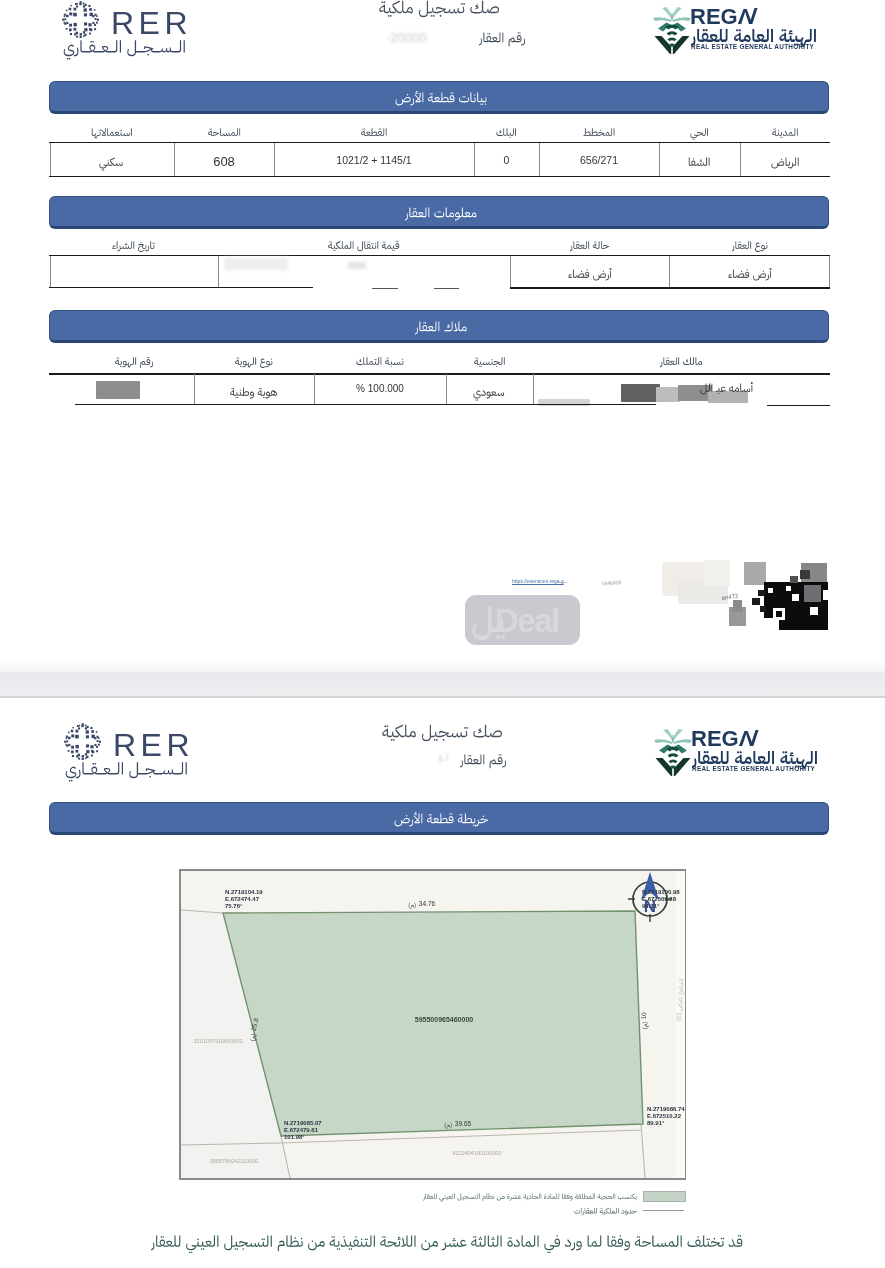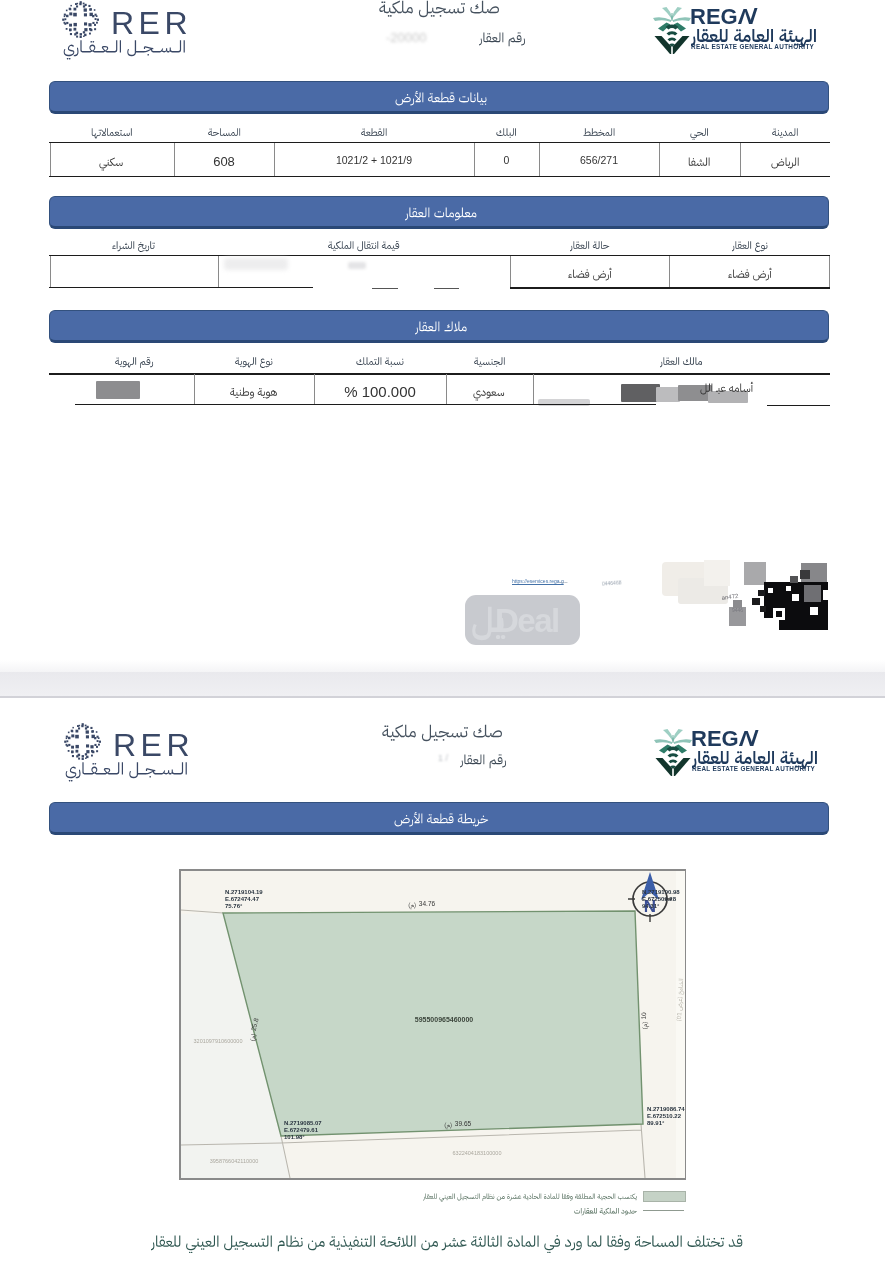--- a/index.html
+++ b/index.html
@@ -131,21 +131,21 @@
   </svg>
 <svg class="abs " style="left:771.8px;top:122.8px;" width="28" height="17" viewBox="0 0 28 17">
     <path fill="#2e3a48" d="M4.7 12.8Q4.2 12.8 3.9 12.7Q3.5 12.6 3.3 12.4Q3.1 12.2 3.0 12.0Q3.0 11.7 3.0 11.3V11.1H2.9Q2.8 11.5 2.4 11.8Q2.1 12.0 1.6 12.0Q0.9 12.0 0.5 11.6Q0.2 11.3 0.2 10.6Q0.2 10.3 0.2 10.1Q0.3 9.8 0.5 9.6Q0.8 9.3 1.1 9.1Q1.4 8.9 1.9 8.6L2.9 8.0V7.5H3.6V11.2Q3.6 11.6 3.8 11.7Q4.0 11.9 4.5 11.9H4.9V12.5ZM1.8 11.1Q2.4 11.1 2.6 10.9Q2.9 10.8 2.9 10.3V8.8L1.9 9.4Q1.3 9.7 1.1 9.9Q0.9 10.2 0.9 10.5Q0.9 10.8 1.1 11.0Q1.3 11.1 1.8 11.1ZM3.2 6.6Q3.0 6.6 2.9 6.5Q2.8 6.4 2.8 6.1Q2.8 5.9 2.9 5.8Q3.0 5.6 3.2 5.6H3.3Q3.5 5.6 3.7 5.8Q3.8 5.9 3.8 6.1Q3.8 6.4 3.7 6.5Q3.5 6.6 3.3 6.6ZM1.9 6.6Q1.7 6.6 1.6 6.5Q1.5 6.4 1.5 6.1Q1.5 5.9 1.6 5.8Q1.7 5.6 1.9 5.6H2.0Q2.2 5.6 2.4 5.8Q2.5 5.9 2.5 6.1Q2.5 6.4 2.4 6.5Q2.2 6.6 2.0 6.6Z M4.7 12.1 4.9 11.9H5.2Q6.1 11.9 6.1 11.0V9.4H6.8V11.0Q6.8 11.9 7.7 11.9H8.0V12.5L7.8 12.8Q6.4 12.8 6.2 11.8H6.1Q6.0 12.3 5.7 12.5Q5.3 12.8 4.7 12.8ZM6.4 8.2Q6.2 8.2 6.0 8.1Q5.9 7.9 5.9 7.7Q5.9 7.4 6.0 7.3Q6.2 7.2 6.4 7.2H6.5Q6.7 7.2 6.8 7.3Q6.9 7.4 6.9 7.7Q6.9 7.9 6.8 8.1Q6.7 8.2 6.5 8.2Z M7.8 12.1 8.0 11.9H8.2Q8.8 11.9 9.1 11.7Q9.4 11.5 9.4 11.1Q9.4 10.9 9.4 10.6Q9.4 10.3 9.3 9.8L9.2 9.0L9.9 8.9L10.0 9.7Q10.1 10.2 10.1 10.5Q10.1 10.9 10.1 11.1Q10.1 11.9 9.6 12.3Q9.1 12.8 8.2 12.8H7.8ZM10.0 14.8Q9.8 14.8 9.7 14.7Q9.6 14.6 9.6 14.3Q9.6 14.0 9.7 13.9Q9.8 13.8 10.0 13.8H10.1Q10.3 13.8 10.5 13.9Q10.6 14.0 10.6 14.3Q10.6 14.6 10.5 14.7Q10.3 14.8 10.1 14.8ZM8.7 14.8Q8.5 14.8 8.4 14.7Q8.3 14.6 8.3 14.3Q8.3 14.0 8.4 13.9Q8.5 13.8 8.7 13.8H8.8Q9.0 13.8 9.1 13.9Q9.3 14.0 9.3 14.3Q9.3 14.6 9.1 14.7Q9.0 14.8 8.8 14.8Z M11.8 12.8Q11.4 12.8 11.1 12.5Q10.9 12.3 10.9 11.9V11.1H11.6V11.9H13.0Q13.3 11.9 13.6 11.9Q13.8 11.8 13.9 11.8Q14.1 11.7 14.1 11.7Q14.2 11.6 14.2 11.4Q14.2 11.3 14.1 11.1Q14.1 11.0 13.9 10.6L12.9 7.9L13.7 7.7L14.7 10.5Q14.9 10.9 15.0 11.2Q15.1 11.4 15.2 11.6Q15.3 11.8 15.5 11.8Q15.6 11.9 15.8 11.9H16.0V12.5L15.8 12.8Q15.5 12.8 15.3 12.7Q15.1 12.6 15.0 12.5Q14.8 12.4 14.7 12.3Q14.5 12.1 14.4 11.8H14.4Q14.3 12.3 14.0 12.5Q13.6 12.8 13.0 12.8Z M15.8 12.1 16.0 11.9Q16.4 11.9 16.5 11.8Q16.7 11.8 16.8 11.7Q16.8 11.6 16.8 11.5Q16.8 11.4 16.8 11.3Q16.8 10.7 17.1 10.2Q17.5 9.8 18.2 9.3L18.7 9.0H19.5L20.2 11.0Q20.3 11.2 20.4 11.4Q20.5 11.6 20.6 11.7Q20.7 11.8 20.9 11.8Q21.0 11.9 21.2 11.9H21.4V12.5L21.2 12.8Q20.7 12.8 20.4 12.6Q20.1 12.5 19.9 12.1L19.8 12.1V12.8H18.6Q17.3 12.8 16.9 12.0H16.9Q16.7 12.4 16.5 12.6Q16.3 12.8 15.8 12.8ZM17.4 11.2Q17.4 11.5 17.7 11.7Q18.0 11.9 18.7 11.9H19.8Q19.7 11.6 19.5 11.3L19.0 9.7L18.6 10.0Q18.1 10.2 17.8 10.5Q17.4 10.8 17.4 11.2Z M21.2 12.1 21.4 11.9H21.7Q22.1 11.9 22.4 11.6Q22.6 11.4 22.6 10.9V5.2H23.3V10.9Q23.3 11.9 22.9 12.3Q22.5 12.8 21.7 12.8H21.2Z M24.9 5.2H25.6V12.8H24.9Z"></path>
   </svg>
 <div class="abs" style="left:49px;top:141.5px;width:781px;height:1.6px;background:#1c1c1c;"></div>
 
 <svg class="abs " style="left:99.4px;top:151.8px;" width="26" height="19" viewBox="0 0 26 19">
     <path fill="#333333" d="M3.8 16.4Q2.2 16.4 1.3 15.7Q0.4 14.9 0.4 13.6Q0.4 13.1 0.6 12.6Q0.7 12.0 1.0 11.4L1.6 11.6Q1.4 12.1 1.3 12.5Q1.2 13.0 1.2 13.4Q1.2 14.4 1.8 14.9Q2.4 15.4 3.5 15.4H4.1Q5.3 15.4 6.1 15.0Q6.8 14.5 6.9 13.7L4.6 13.4V12.5L6.0 12.7Q6.3 12.7 6.8 12.8Q7.2 12.8 7.5 12.8V13.3L7.7 13.4Q7.7 14.1 7.4 14.7Q7.1 15.2 6.6 15.6Q6.1 16.0 5.4 16.2Q4.7 16.4 3.8 16.4ZM4.5 18.6Q4.2 18.6 4.1 18.5Q4.0 18.3 4.0 18.1Q4.0 17.8 4.1 17.6Q4.2 17.5 4.5 17.5H4.6Q4.8 17.5 4.9 17.6Q5.1 17.8 5.1 18.1Q5.1 18.3 4.9 18.5Q4.8 18.6 4.6 18.6ZM3.0 18.6Q2.8 18.6 2.7 18.5Q2.6 18.3 2.6 18.1Q2.6 17.8 2.7 17.6Q2.8 17.5 3.0 17.5H3.2Q3.4 17.5 3.5 17.6Q3.7 17.8 3.7 18.1Q3.7 18.3 3.5 18.5Q3.4 18.6 3.2 18.6Z M7.3 13.0 7.5 12.8H7.9Q8.8 12.8 8.8 11.9V10.1H9.6V11.9Q9.6 12.8 10.5 12.8H10.9V13.5L10.7 13.8Q9.2 13.8 8.9 12.7H8.9Q8.8 13.3 8.4 13.5Q8.1 13.8 7.3 13.8ZM9.2 8.8Q8.9 8.8 8.8 8.7Q8.7 8.6 8.7 8.3Q8.7 8.0 8.8 7.9Q8.9 7.7 9.2 7.7H9.3Q9.5 7.7 9.6 7.9Q9.8 8.0 9.8 8.3Q9.8 8.6 9.6 8.7Q9.5 8.8 9.3 8.8Z M10.7 13.0 10.9 12.8H11.9Q12.5 12.8 12.7 12.7Q13.0 12.6 13.0 12.3Q13.0 12.2 12.9 12.1Q12.9 12.0 12.8 11.9Q12.8 11.8 12.7 11.6Q12.6 11.5 12.4 11.3L11.0 9.6V7.7L15.8 5.5V6.5L11.4 8.5V8.6L13.9 11.6Q14.2 12.0 14.4 12.2Q14.6 12.4 14.9 12.6Q15.1 12.7 15.3 12.7Q15.6 12.8 15.9 12.8V13.5L15.7 13.8Q15.3 13.8 15.0 13.7Q14.7 13.6 14.5 13.5Q14.2 13.4 14.0 13.1Q13.8 12.8 13.5 12.5L13.3 12.2L13.2 12.2Q13.3 12.3 13.3 12.4Q13.3 12.4 13.3 12.5Q13.3 13.1 12.9 13.4Q12.6 13.8 11.9 13.8H10.7Z M15.7 13.0 15.9 12.8H16.3Q16.5 12.8 16.7 12.8Q16.8 12.7 17.0 12.6Q17.1 12.5 17.2 12.4Q17.3 12.2 17.4 11.9L17.9 11.0L18.5 11.3L18.0 12.4L18.1 12.5Q18.5 12.8 18.8 12.8Q19.1 12.9 19.5 12.9Q20.0 12.9 20.2 12.7Q20.5 12.5 20.5 11.9V11.0H21.2V11.9Q21.2 12.5 21.4 12.7Q21.6 12.9 22.0 12.9H22.2Q22.9 12.9 22.9 12.2Q22.9 12.1 22.9 11.8Q22.9 11.5 22.8 11.2L22.7 10.6L23.5 10.5L23.6 11.1Q23.6 11.4 23.6 11.7Q23.6 12.0 23.6 12.2Q23.6 13.0 23.2 13.4Q22.8 13.9 22.1 13.9Q20.8 13.9 20.6 12.8H20.5Q20.4 13.3 20.1 13.6Q19.8 13.9 19.3 13.9Q18.6 13.9 17.8 13.4L17.5 13.1Q17.1 13.5 16.7 13.6Q16.3 13.8 15.7 13.8Z"></path>
   </svg>
 <div class="abs" style="font-size:13px;color:#333333;font-weight:normal;line-height:1;white-space:nowrap;left:224.0px;top:155px;transform:translateX(-50%);">608</div>
-<div class="abs" style="font-size:10.5px;color:#333333;font-weight:normal;line-height:1;white-space:nowrap;left:374.0px;top:155px;transform:translateX(-50%);">1021/2 + 1021/9</div>
+<div class="abs" style="font-size:10.5px;color:#333333;font-weight:normal;line-height:1;white-space:nowrap;left:374.0px;top:155px;transform:translateX(-50%);">1021/2 + 1145/1</div>
 <div class="abs" style="font-size:10.5px;color:#333333;font-weight:normal;line-height:1;white-space:nowrap;left:506.5px;top:155px;transform:translateX(-50%);">0</div>
 <div class="abs" style="font-size:10.5px;color:#333333;font-weight:normal;line-height:1;white-space:nowrap;left:599.0px;top:155px;transform:translateX(-50%);">656/271</div>
 <svg class="abs " style="left:688.3px;top:151.8px;" width="24" height="19" viewBox="0 0 24 19">
     <path fill="#333333" d="M2.7 13.8Q2.2 13.8 1.8 13.7Q1.5 13.6 1.2 13.4Q1.0 13.2 0.9 12.8Q0.8 12.5 0.8 12.0V5.6H1.6V12.0Q1.6 12.5 1.9 12.6Q2.1 12.8 2.6 12.8H3.0V13.5L2.8 13.8Z M2.8 13.0 3.0 12.8H4.6L4.6 12.8Q4.0 12.3 3.7 11.8Q3.4 11.3 3.4 10.6Q3.4 10.2 3.6 9.8Q3.7 9.4 4.0 9.1Q4.2 8.8 4.6 8.7Q5.0 8.5 5.4 8.5Q5.8 8.5 6.2 8.7Q6.6 8.8 6.8 9.1Q7.1 9.4 7.2 9.8Q7.4 10.2 7.4 10.6Q7.4 11.3 7.1 11.8Q6.8 12.3 6.2 12.8L6.2 12.8H7.8V13.5L7.6 13.8H7.5Q6.9 13.8 6.4 13.6Q5.9 13.5 5.4 13.2Q4.9 13.5 4.4 13.6Q3.9 13.8 3.3 13.8H2.8ZM5.4 12.5Q6.0 12.2 6.3 11.7Q6.6 11.3 6.6 10.7Q6.6 10.1 6.3 9.8Q6.0 9.4 5.5 9.4H5.3Q4.8 9.4 4.5 9.8Q4.2 10.1 4.2 10.7Q4.2 11.3 4.5 11.7Q4.8 12.2 5.4 12.5ZM5.3 7.2Q5.1 7.2 5.0 7.0Q4.9 6.9 4.9 6.6Q4.9 6.3 5.0 6.2Q5.1 6.1 5.3 6.1H5.5Q5.7 6.1 5.8 6.2Q5.9 6.3 5.9 6.6Q5.9 6.9 5.8 7.0Q5.7 7.2 5.5 7.2Z M7.6 13.0 7.8 12.8H8.2Q8.4 12.8 8.6 12.8Q8.7 12.7 8.9 12.6Q9.0 12.5 9.1 12.4Q9.2 12.2 9.4 11.9L9.8 11.0L10.5 11.3L9.9 12.4L10.0 12.5Q10.4 12.8 10.7 12.8Q11.1 12.9 11.4 12.9Q11.9 12.9 12.1 12.7Q12.4 12.5 12.4 11.9V11.0H13.2V11.9Q13.2 12.5 13.3 12.7Q13.5 12.9 13.9 12.9H14.1Q14.5 12.9 14.7 12.7Q14.8 12.5 14.8 11.9V10.6H15.6V11.9Q15.6 12.8 16.5 12.8H16.9V13.5L16.7 13.8Q16.0 13.8 15.6 13.5Q15.1 13.3 15.0 12.8H14.9Q14.9 13.4 14.6 13.6Q14.3 13.9 13.8 13.9Q12.7 13.9 12.5 12.8H12.4Q12.3 13.3 12.0 13.6Q11.7 13.9 11.2 13.9Q10.5 13.9 9.7 13.4L9.4 13.1Q9.1 13.5 8.7 13.6Q8.3 13.8 7.6 13.8ZM13.4 9.7Q13.2 9.7 13.1 9.6Q12.9 9.4 12.9 9.2Q12.9 8.9 13.1 8.7Q13.2 8.6 13.4 8.6H13.6Q13.8 8.6 13.9 8.7Q14.0 8.9 14.0 9.2Q14.0 9.4 13.9 9.6Q13.8 9.7 13.6 9.7ZM12.0 9.7Q11.8 9.7 11.7 9.6Q11.5 9.4 11.5 9.2Q11.5 8.9 11.7 8.7Q11.8 8.6 12.0 8.6H12.1Q12.4 8.6 12.5 8.7Q12.6 8.9 12.6 9.2Q12.6 9.4 12.5 9.6Q12.4 9.7 12.1 9.7ZM12.7 8.4Q12.5 8.4 12.4 8.2Q12.3 8.1 12.3 7.8Q12.3 7.6 12.4 7.5Q12.5 7.3 12.7 7.3H12.8Q13.1 7.3 13.2 7.5Q13.3 7.6 13.3 7.8Q13.3 8.1 13.2 8.2Q13.1 8.4 12.8 8.4Z M16.7 13.0 16.9 12.8H17.2Q17.8 12.8 18.0 12.6Q18.2 12.3 18.2 11.8V5.6H19.1V11.8Q19.1 12.8 18.6 13.3Q18.2 13.8 17.2 13.8H16.7Z M20.7 5.6H21.5V13.8H20.7Z"></path>
   </svg>
 <svg class="abs " style="left:770.8px;top:151.8px;" width="30" height="19" viewBox="0 0 30 19">
     <path fill="#333333" d="M3.5 16.4Q2.0 16.4 1.2 15.7Q0.4 14.9 0.4 13.6Q0.4 13.1 0.6 12.6Q0.7 12.0 1.0 11.4L1.6 11.6Q1.4 12.1 1.3 12.5Q1.2 13.0 1.2 13.4Q1.2 14.4 1.7 14.9Q2.2 15.4 3.2 15.4H3.8Q5.0 15.4 5.5 14.9Q6.1 14.5 6.1 13.5Q6.1 13.3 6.1 13.2Q6.1 13.0 6.0 12.8Q6.0 12.6 6.0 12.4Q5.9 12.1 5.8 11.6L5.7 11.2L6.5 11.0L6.6 11.5Q6.6 12.0 6.7 12.3Q6.8 12.6 6.8 12.8H6.8L7.4 11.7Q7.8 11.0 8.3 10.5Q8.7 10.1 9.1 9.8Q9.6 9.5 10.0 9.4Q10.5 9.2 11.0 9.2Q12.1 9.2 12.6 9.8Q13.2 10.4 13.2 11.5Q13.2 12.7 12.6 13.2Q12.0 13.8 10.8 13.8H6.8Q6.7 15.1 5.9 15.8Q5.1 16.4 3.5 16.4ZM10.8 12.8Q11.6 12.8 12.0 12.5Q12.5 12.3 12.5 11.6Q12.5 10.9 12.1 10.5Q11.8 10.2 11.2 10.2H10.8Q10.4 10.2 10.0 10.3Q9.7 10.4 9.3 10.6Q9.0 10.8 8.7 11.1Q8.4 11.5 8.0 12.0L7.6 12.7L7.6 12.8ZM10.6 7.9Q10.4 7.9 10.2 7.8Q10.1 7.7 10.1 7.4Q10.1 7.1 10.2 7.0Q10.4 6.8 10.6 6.8H10.7Q10.9 6.8 11.1 7.0Q11.2 7.1 11.2 7.4Q11.2 7.7 11.1 7.8Q10.9 7.9 10.7 7.9Z M16.5 13.8Q15.9 13.8 15.6 13.7Q15.2 13.6 15.0 13.4Q14.8 13.2 14.7 12.8Q14.6 12.5 14.6 12.0V5.6H15.4V12.0Q15.4 12.5 15.6 12.6Q15.8 12.8 16.3 12.8H16.7V13.5L16.5 13.8Z M16.5 13.0 16.7 12.8H16.9Q17.6 12.8 17.9 12.6Q18.2 12.4 18.2 11.9Q18.2 11.7 18.2 11.4Q18.2 11.1 18.1 10.6L17.9 9.7L18.7 9.6L18.8 10.5Q18.9 11.0 19.0 11.4Q19.0 11.7 19.0 11.9Q19.0 12.8 18.4 13.3Q17.9 13.8 16.9 13.8H16.5ZM18.9 15.9Q18.6 15.9 18.5 15.8Q18.4 15.7 18.4 15.4Q18.4 15.1 18.5 15.0Q18.6 14.9 18.9 14.9H19.0Q19.2 14.9 19.3 15.0Q19.5 15.1 19.5 15.4Q19.5 15.7 19.3 15.8Q19.2 15.9 19.0 15.9ZM17.4 15.9Q17.2 15.9 17.1 15.8Q17.0 15.7 17.0 15.4Q17.0 15.1 17.1 15.0Q17.2 14.9 17.4 14.9H17.6Q17.8 14.9 17.9 15.0Q18.1 15.1 18.1 15.4Q18.1 15.7 17.9 15.8Q17.8 15.9 17.6 15.9Z M18.8 15.4H19.2Q19.8 15.4 20.2 15.3Q20.6 15.1 20.8 14.8Q21.0 14.5 21.1 14.1Q21.2 13.7 21.2 13.3Q21.2 13.0 21.2 12.6Q21.2 12.3 21.1 12.0L20.9 10.7L21.6 10.6L21.8 11.4Q21.8 11.8 21.9 12.1Q21.9 12.5 21.9 12.8H23.0V13.5L22.8 13.8H21.9Q21.9 14.3 21.7 14.8Q21.6 15.2 21.3 15.6Q20.9 16.0 20.4 16.2Q19.9 16.4 19.2 16.4H18.8Z M22.8 13.0 23.0 12.8H23.3Q23.8 12.8 24.1 12.6Q24.3 12.3 24.3 11.8V5.6H25.1V11.8Q25.1 12.8 24.7 13.3Q24.3 13.8 23.3 13.8H22.8Z M26.8 5.6H27.6V13.8H26.8Z"></path>
   </svg>
 <div class="abs" style="left:49.5px;top:143px;width:1px;height:33px;background:#8a8a8a;"></div>
 <div class="abs" style="left:174px;top:143px;width:1px;height:33px;background:#8a8a8a;"></div>
@@ -210,21 +210,21 @@
     <path fill="#2e3a48" d="M4.7 12.8Q4.2 12.8 3.9 12.7Q3.5 12.6 3.3 12.4Q3.1 12.2 3.0 12.0Q3.0 11.7 3.0 11.3V11.1H2.9Q2.8 11.5 2.4 11.8Q2.1 12.0 1.6 12.0Q0.9 12.0 0.5 11.6Q0.2 11.3 0.2 10.6Q0.2 10.3 0.2 10.1Q0.3 9.8 0.5 9.6Q0.8 9.3 1.1 9.1Q1.4 8.9 1.9 8.6L2.9 8.0V7.5H3.6V11.2Q3.6 11.6 3.8 11.7Q4.0 11.9 4.5 11.9H4.9V12.5ZM1.8 11.1Q2.4 11.1 2.6 10.9Q2.9 10.8 2.9 10.3V8.8L1.9 9.4Q1.3 9.7 1.1 9.9Q0.9 10.2 0.9 10.5Q0.9 10.8 1.1 11.0Q1.3 11.1 1.8 11.1ZM3.2 6.6Q3.0 6.6 2.9 6.5Q2.8 6.4 2.8 6.1Q2.8 5.9 2.9 5.8Q3.0 5.6 3.2 5.6H3.3Q3.5 5.6 3.7 5.8Q3.8 5.9 3.8 6.1Q3.8 6.4 3.7 6.5Q3.5 6.6 3.3 6.6ZM1.9 6.6Q1.7 6.6 1.6 6.5Q1.5 6.4 1.5 6.1Q1.5 5.9 1.6 5.8Q1.7 5.6 1.9 5.6H2.0Q2.2 5.6 2.4 5.8Q2.5 5.9 2.5 6.1Q2.5 6.4 2.4 6.5Q2.2 6.6 2.0 6.6Z M4.7 12.1 4.9 11.9H5.2Q6.1 11.9 6.1 11.0V9.4H6.8V11.0Q6.8 11.9 7.7 11.9H8.0V12.5L7.8 12.8Q6.4 12.8 6.2 11.8H6.1Q6.0 12.3 5.7 12.5Q5.3 12.8 4.7 12.8ZM7.0 14.8Q6.8 14.8 6.7 14.7Q6.6 14.6 6.6 14.3Q6.6 14.0 6.7 13.9Q6.8 13.8 7.0 13.8H7.2Q7.4 13.8 7.5 13.9Q7.6 14.0 7.6 14.3Q7.6 14.6 7.5 14.7Q7.4 14.8 7.2 14.8ZM5.7 14.8Q5.5 14.8 5.4 14.7Q5.3 14.6 5.3 14.3Q5.3 14.0 5.4 13.9Q5.5 13.8 5.7 13.8H5.8Q6.0 13.8 6.2 13.9Q6.3 14.0 6.3 14.3Q6.3 14.6 6.2 14.7Q6.0 14.8 5.8 14.8Z M7.8 12.1 8.0 11.9H8.4Q8.6 11.9 8.7 11.8Q8.9 11.8 9.0 11.7Q9.1 11.6 9.2 11.5Q9.3 11.3 9.4 11.1L9.9 10.2L10.5 10.5L9.9 11.5L10.1 11.6Q10.4 11.8 10.7 11.9Q11.0 12.0 11.3 12.0Q11.8 12.0 12.0 11.8Q12.3 11.5 12.3 11.0V10.2H13.0V11.0Q13.0 11.6 13.1 11.8Q13.3 12.0 13.6 12.0H13.9Q14.2 12.0 14.4 11.8Q14.5 11.6 14.5 11.0V9.8H15.2V11.0Q15.2 11.9 16.1 11.9H16.5V12.5L16.2 12.8Q15.6 12.8 15.2 12.5Q14.8 12.3 14.6 11.9H14.6Q14.5 12.4 14.3 12.6Q14.0 12.9 13.6 12.9Q12.5 12.9 12.3 11.9H12.3Q12.2 12.3 11.9 12.6Q11.6 12.9 11.1 12.9Q10.5 12.9 9.8 12.4L9.5 12.2Q9.2 12.5 8.8 12.6Q8.4 12.8 7.8 12.8Z M16.2 12.1 16.5 11.9H16.8Q17.7 11.9 17.7 11.0V9.4H18.4V11.0Q18.4 11.9 19.3 11.9H19.6V12.5L19.4 12.8Q18.0 12.8 17.8 11.8H17.7Q17.6 12.3 17.3 12.5Q16.9 12.8 16.2 12.8ZM18.0 8.2Q17.8 8.2 17.6 8.1Q17.5 7.9 17.5 7.7Q17.5 7.4 17.6 7.3Q17.8 7.2 18.0 7.2H18.1Q18.3 7.2 18.4 7.3Q18.5 7.4 18.5 7.7Q18.5 7.9 18.4 8.1Q18.3 8.2 18.1 8.2Z M19.4 12.1 19.6 11.9H20.0Q20.4 11.9 20.8 11.8Q21.2 11.8 21.6 11.7Q22.0 11.6 22.4 11.5Q22.9 11.3 23.4 11.0L24.4 10.6V10.6L22.8 10.2L20.7 9.7V10.6H20.0V9.8Q20.0 9.4 20.3 9.1Q20.5 8.9 20.9 8.9Q21.0 8.9 21.1 9.0Q21.3 9.0 21.6 9.1L24.1 9.7Q24.7 9.8 25.1 9.9Q25.4 10.0 25.7 10.0H25.9V10.8H25.1V11.0Q25.1 11.5 25.3 11.7Q25.6 11.9 26.0 11.9H26.4V12.5L26.2 12.8Q25.7 12.8 25.4 12.7Q25.1 12.6 24.9 12.4Q24.7 12.2 24.6 11.9Q24.5 11.6 24.5 11.2L23.7 11.7Q23.1 12.0 22.6 12.3Q22.1 12.5 21.7 12.6Q21.2 12.7 20.8 12.7Q20.4 12.8 20.0 12.8H19.4ZM22.7 14.8Q22.5 14.8 22.3 14.7Q22.2 14.6 22.2 14.3Q22.2 14.0 22.3 13.9Q22.5 13.8 22.7 13.8H22.8Q23.0 13.8 23.1 13.9Q23.2 14.0 23.2 14.3Q23.2 14.6 23.1 14.7Q23.0 14.8 22.8 14.8Z M26.2 12.1 26.4 11.9H26.7Q27.2 11.9 27.4 11.6Q27.6 11.4 27.6 10.9V5.2H28.4V10.9Q28.4 11.9 28.0 12.3Q27.6 12.8 26.7 12.8H26.2Z M29.9 5.2H30.6V12.8H29.9Z"></path>
   </svg>
 <svg class="abs " style="left:659.8px;top:352.2px;" width="44" height="17" viewBox="0 0 44 17">
     <path fill="#2e3a48" d="M-0.6 14.3H-0.2Q0.3 14.3 0.7 14.2Q1.0 14.0 1.2 13.7Q1.4 13.5 1.5 13.1Q1.6 12.7 1.6 12.3Q1.6 12.0 1.6 11.7Q1.6 11.4 1.5 11.1L1.3 9.9L2.0 9.8L2.1 10.6Q2.3 11.5 2.3 12.4Q2.3 12.9 2.2 13.4Q2.1 13.9 1.8 14.3Q1.5 14.7 1.0 15.0Q0.5 15.2 -0.2 15.2H-0.6Z M5.2 12.8Q4.8 12.8 4.4 12.7Q4.1 12.6 3.9 12.4Q3.7 12.2 3.6 11.9Q3.5 11.6 3.5 11.2V5.2H4.2V11.2Q4.2 11.5 4.4 11.7Q4.7 11.9 5.1 11.9H5.5V12.5L5.3 12.8Z M5.3 12.1 5.5 11.9H6.9L7.0 11.8Q6.4 11.4 6.2 10.9Q5.9 10.5 5.9 9.8Q5.9 9.4 6.0 9.1Q6.1 8.7 6.4 8.5Q6.6 8.2 7.0 8.0Q7.3 7.9 7.7 7.9Q8.1 7.9 8.5 8.0Q8.8 8.2 9.0 8.4Q9.3 8.7 9.4 9.1Q9.6 9.4 9.6 9.8Q9.6 10.5 9.3 10.9Q9.0 11.4 8.5 11.8L8.5 11.9H10.0V12.5L9.8 12.8H9.6Q9.1 12.8 8.6 12.6Q8.1 12.5 7.7 12.3Q7.3 12.5 6.8 12.6Q6.3 12.8 5.8 12.8H5.3ZM7.7 11.6Q8.2 11.3 8.5 10.9Q8.8 10.5 8.8 9.9Q8.8 9.4 8.5 9.1Q8.3 8.7 7.8 8.7H7.7Q7.2 8.7 6.9 9.1Q6.6 9.4 6.6 9.9Q6.6 10.5 6.9 10.9Q7.2 11.3 7.7 11.6ZM8.3 6.6Q8.1 6.6 8.0 6.5Q7.8 6.4 7.8 6.1Q7.8 5.9 8.0 5.8Q8.1 5.6 8.3 5.6H8.4Q8.6 5.6 8.7 5.8Q8.8 5.9 8.8 6.1Q8.8 6.4 8.7 6.5Q8.6 6.6 8.4 6.6ZM7.0 6.6Q6.8 6.6 6.6 6.5Q6.5 6.4 6.5 6.1Q6.5 5.9 6.6 5.8Q6.8 5.6 7.0 5.6H7.1Q7.3 5.6 7.4 5.8Q7.5 5.9 7.5 6.1Q7.5 6.4 7.4 6.5Q7.3 6.6 7.1 6.6Z M9.8 12.1 10.0 11.9H11.9L11.9 11.8L10.4 10.1V9.2Q10.9 8.9 11.4 8.8Q11.9 8.7 12.4 8.7Q13.4 8.7 13.9 9.1Q14.4 9.4 14.4 10.1Q14.4 10.4 14.3 10.6Q14.2 10.8 14.1 11.0Q13.9 11.2 13.7 11.4Q13.5 11.6 13.1 11.8L13.1 11.9H14.8V12.5L14.6 12.8H14.0Q13.6 12.8 13.2 12.6Q12.8 12.5 12.5 12.3Q12.1 12.5 11.8 12.6Q11.4 12.8 11.0 12.8H9.8ZM11.1 9.8 12.5 11.5 12.7 11.4Q12.9 11.2 13.1 11.1Q13.3 10.9 13.4 10.8Q13.5 10.6 13.6 10.5Q13.7 10.4 13.7 10.2Q13.7 9.9 13.4 9.7Q13.0 9.6 12.4 9.6Q12.1 9.6 11.8 9.6Q11.5 9.7 11.1 9.8Z M14.6 12.1 14.8 11.9H15.1Q15.6 11.9 15.8 11.6Q16.1 11.4 16.1 10.9V5.2H16.8V10.9Q16.8 11.9 16.4 12.3Q16.0 12.8 15.1 12.8H14.6Z M18.3 5.2H19.1V12.8H18.3Z M26.9 12.9Q25.8 12.9 25.1 12.8Q24.4 12.6 23.9 12.4Q23.5 12.2 23.3 11.8Q23.1 11.4 23.1 10.8Q23.1 10.4 23.2 9.9Q23.3 9.5 23.5 9.0L24.1 9.2Q23.7 10.0 23.7 10.7Q23.7 11.3 24.3 11.6Q24.9 12.0 26.2 12.0H27.6Q28.3 12.0 28.8 11.9Q29.3 11.9 29.5 11.8Q29.8 11.7 29.9 11.5Q30.0 11.3 30.0 11.0V5.2H30.8V11.0Q30.8 11.9 31.6 11.9H32.0V12.5L31.8 12.8Q30.3 12.8 30.1 11.7H30.0Q30.0 12.1 29.8 12.3Q29.6 12.5 29.3 12.6Q28.9 12.8 28.4 12.8Q27.8 12.9 26.9 12.9ZM26.0 9.9 27.4 9.2 27.4 9.2H26.8Q26.5 9.2 26.3 9.0Q26.1 8.8 26.1 8.5Q26.1 8.3 26.2 8.1Q26.4 7.9 26.8 7.6L27.4 7.3L27.7 7.8L26.6 8.4L26.6 8.5H27.4Q27.7 8.5 27.8 8.6Q28.0 8.8 28.0 9.0Q28.0 9.2 27.9 9.3Q27.9 9.4 27.8 9.5Q27.8 9.6 27.6 9.7Q27.5 9.8 27.3 9.9L26.3 10.4Z M31.8 12.1 32.0 11.9H32.3Q32.8 11.9 33.0 11.6Q33.2 11.4 33.2 10.9V5.2H34.0V10.9Q34.0 11.9 33.6 12.3Q33.2 12.8 32.3 12.8H31.8Z M37.3 12.8Q36.8 12.8 36.4 12.7Q36.1 12.6 35.9 12.4Q35.7 12.2 35.6 11.9Q35.5 11.6 35.5 11.2V5.2H36.3V11.2Q36.3 11.5 36.5 11.7Q36.7 11.9 37.1 11.9H37.5V12.5L37.3 12.8Z M38.6 12.2Q38.4 12.5 38.1 12.6Q37.8 12.8 37.3 12.8V12.1L37.5 11.9Q37.7 11.9 37.8 11.8Q38.0 11.8 38.1 11.7Q38.2 11.6 38.3 11.4Q38.4 11.2 38.4 11.0L38.7 10.2Q39.0 9.6 39.4 9.3Q39.7 8.9 40.4 8.9Q41.1 8.9 41.5 9.6Q42.0 10.3 42.0 11.5V12.0L41.4 12.9ZM39.0 11.4 41.2 11.9V11.5Q41.2 10.7 41.0 10.3Q40.7 9.8 40.3 9.8Q39.9 9.8 39.7 10.0Q39.5 10.3 39.3 10.6Z"></path>
   </svg>
 <div class="abs" style="left:49px;top:373px;width:781px;height:1.5px;background:#1c1c1c;"></div>
 
 <svg class="abs " style="left:230.3px;top:382.2px;" width="49" height="19" viewBox="0 0 49 19">
     <path fill="#333333" d="M5.0 13.8Q4.5 13.8 4.2 13.7Q3.8 13.6 3.6 13.4Q3.4 13.2 3.3 12.9Q3.2 12.6 3.2 12.1V12.0H3.1Q3.0 12.5 2.6 12.7Q2.2 12.9 1.7 12.9Q1.0 12.9 0.6 12.6Q0.2 12.2 0.2 11.4Q0.2 11.1 0.3 10.9Q0.4 10.6 0.6 10.3Q0.8 10.1 1.2 9.8Q1.5 9.5 2.0 9.3L3.1 8.6V8.1H3.9V12.0Q3.9 12.5 4.1 12.6Q4.4 12.8 4.9 12.8H5.2V13.5ZM1.9 12.0Q2.6 12.0 2.8 11.8Q3.1 11.6 3.1 11.1V9.5L2.0 10.1Q1.4 10.4 1.2 10.7Q0.9 11.0 0.9 11.3Q0.9 11.7 1.1 11.8Q1.4 12.0 1.9 12.0ZM3.5 7.2Q3.3 7.2 3.1 7.0Q3.0 6.9 3.0 6.6Q3.0 6.3 3.1 6.2Q3.3 6.1 3.5 6.1H3.6Q3.8 6.1 4.0 6.2Q4.1 6.3 4.1 6.6Q4.1 6.9 4.0 7.0Q3.8 7.2 3.6 7.2ZM2.1 7.2Q1.8 7.2 1.7 7.0Q1.6 6.9 1.6 6.6Q1.6 6.3 1.7 6.2Q1.8 6.1 2.1 6.1H2.2Q2.4 6.1 2.5 6.2Q2.7 6.3 2.7 6.6Q2.7 6.9 2.5 7.0Q2.4 7.2 2.2 7.2Z M5.0 13.0 5.2 12.8H5.6Q6.6 12.8 6.6 11.9V10.1H7.3V11.9Q7.3 12.8 8.3 12.8H8.6V13.5L8.4 13.8Q6.9 13.8 6.6 12.7H6.6Q6.5 13.3 6.1 13.5Q5.8 13.8 5.0 13.8ZM7.6 15.9Q7.4 15.9 7.2 15.8Q7.1 15.7 7.1 15.4Q7.1 15.1 7.2 15.0Q7.4 14.9 7.6 14.9H7.7Q7.9 14.9 8.1 15.0Q8.2 15.1 8.2 15.4Q8.2 15.7 8.1 15.8Q7.9 15.9 7.7 15.9ZM6.2 15.9Q6.0 15.9 5.8 15.8Q5.7 15.7 5.7 15.4Q5.7 15.1 5.8 15.0Q6.0 14.9 6.2 14.9H6.3Q6.5 14.9 6.6 15.0Q6.8 15.1 6.8 15.4Q6.8 15.7 6.6 15.8Q6.5 15.9 6.3 15.9Z M8.4 13.0 8.6 12.8H9.0Q10.0 12.8 10.0 11.9V10.1H10.7V11.9Q10.7 12.8 11.7 12.8H12.1V13.5L11.8 13.8Q10.3 13.8 10.1 12.7H10.0Q9.9 13.3 9.5 13.5Q9.2 13.8 8.4 13.8ZM10.3 8.8Q10.1 8.8 9.9 8.7Q9.8 8.6 9.8 8.3Q9.8 8.0 9.9 7.9Q10.1 7.7 10.3 7.7H10.4Q10.6 7.7 10.8 7.9Q10.9 8.0 10.9 8.3Q10.9 8.6 10.8 8.7Q10.6 8.8 10.4 8.8Z M13.7 10.9 13.8 10.9Q14.1 10.5 14.5 10.1Q14.9 9.8 15.2 9.6Q15.6 9.4 16.0 9.3Q16.4 9.2 16.8 9.2Q17.9 9.2 18.5 9.8Q19.1 10.4 19.1 11.5Q19.1 12.7 18.4 13.2Q17.8 13.8 16.6 13.8H11.8V13.0L12.1 12.8H12.6L13.0 12.1V5.6H13.8V9.6ZM16.6 12.8Q17.4 12.8 17.9 12.5Q18.3 12.3 18.3 11.6Q18.3 10.9 18.0 10.5Q17.6 10.2 17.0 10.2H16.7Q16.2 10.2 15.9 10.3Q15.5 10.4 15.2 10.6Q14.8 10.8 14.5 11.1Q14.2 11.5 13.9 12.0L13.4 12.7L13.4 12.8Z M19.9 15.4H20.7Q22.0 15.4 22.7 14.9Q23.3 14.3 23.3 13.2V13.0H23.2Q23.1 13.4 22.7 13.6Q22.4 13.8 21.9 13.8Q21.0 13.8 20.5 13.3Q20.0 12.8 20.0 12.0Q20.0 11.5 20.2 11.1Q20.3 10.6 20.6 10.3Q20.9 10.0 21.2 9.8Q21.6 9.6 22.0 9.6Q23.0 9.6 23.5 10.4Q24.1 11.2 24.1 12.7Q24.1 14.4 23.2 15.4Q22.4 16.4 20.7 16.4H19.9ZM22.1 12.8Q22.6 12.8 22.9 12.7Q23.1 12.6 23.3 12.5Q23.3 11.6 22.9 11.0Q22.6 10.5 22.0 10.5Q21.4 10.5 21.1 10.9Q20.8 11.3 20.8 11.9Q20.8 12.4 21.1 12.6Q21.3 12.8 21.9 12.8Z M32.5 13.8Q32.0 13.8 31.7 13.7Q31.3 13.6 31.1 13.4Q30.9 13.2 30.8 12.9Q30.7 12.6 30.7 12.1V12.0H30.7Q30.5 12.5 30.1 12.7Q29.8 12.9 29.3 12.9Q28.5 12.9 28.1 12.6Q27.7 12.2 27.7 11.4Q27.7 11.1 27.8 10.9Q27.9 10.6 28.1 10.3Q28.3 10.1 28.7 9.8Q29.1 9.5 29.6 9.3L30.7 8.6V8.1H31.4V12.0Q31.4 12.5 31.7 12.6Q31.9 12.8 32.4 12.8H32.8V13.5ZM29.4 12.0Q30.1 12.0 30.4 11.8Q30.7 11.6 30.7 11.1V9.5L29.6 10.1Q29.0 10.4 28.7 10.7Q28.5 11.0 28.5 11.3Q28.5 11.7 28.7 11.8Q28.9 12.0 29.4 12.0ZM31.0 7.2Q30.8 7.2 30.7 7.0Q30.5 6.9 30.5 6.6Q30.5 6.3 30.7 6.2Q30.8 6.1 31.0 6.1H31.1Q31.4 6.1 31.5 6.2Q31.6 6.3 31.6 6.6Q31.6 6.9 31.5 7.0Q31.4 7.2 31.1 7.2ZM29.6 7.2Q29.4 7.2 29.2 7.0Q29.1 6.9 29.1 6.6Q29.1 6.3 29.2 6.2Q29.4 6.1 29.6 6.1H29.7Q29.9 6.1 30.1 6.2Q30.2 6.3 30.2 6.6Q30.2 6.9 30.1 7.0Q29.9 7.2 29.7 7.2Z M32.5 13.0 32.8 12.8H32.9Q33.7 12.8 34.0 12.6Q34.3 12.4 34.3 11.9Q34.3 11.7 34.3 11.4Q34.3 11.1 34.2 10.6L34.0 9.7L34.8 9.6L34.9 10.5Q35.0 11.0 35.0 11.4Q35.1 11.7 35.1 11.9Q35.1 12.8 34.5 13.3Q34.0 13.8 32.9 13.8H32.5ZM34.9 15.9Q34.7 15.9 34.6 15.8Q34.5 15.7 34.5 15.4Q34.5 15.1 34.6 15.0Q34.7 14.9 34.9 14.9H35.1Q35.3 14.9 35.4 15.0Q35.5 15.1 35.5 15.4Q35.5 15.7 35.4 15.8Q35.3 15.9 35.1 15.9ZM33.5 15.9Q33.3 15.9 33.2 15.8Q33.0 15.7 33.0 15.4Q33.0 15.1 33.2 15.0Q33.3 14.9 33.5 14.9H33.6Q33.9 14.9 34.0 15.0Q34.1 15.1 34.1 15.4Q34.1 15.7 34.0 15.8Q33.9 15.9 33.6 15.9Z M35.9 15.4H36.5Q37.7 15.4 38.4 15.0Q39.0 14.6 39.2 13.8H37.9Q37.0 13.8 36.5 13.3Q36.0 12.8 36.0 12.0Q36.0 11.5 36.2 11.1Q36.3 10.6 36.6 10.3Q36.9 10.0 37.2 9.8Q37.6 9.6 38.0 9.6Q39.0 9.6 39.5 10.4Q40.0 11.2 40.0 12.7V12.8H40.5V13.5L40.3 13.8H39.9Q39.7 15.0 38.8 15.7Q38.0 16.4 36.5 16.4H35.9ZM36.8 11.9Q36.8 12.4 37.1 12.6Q37.3 12.8 37.9 12.8H39.2V12.5Q39.2 11.6 38.9 11.0Q38.6 10.5 38.0 10.5Q37.4 10.5 37.1 10.9Q36.8 11.3 36.8 11.9Z M40.3 13.0 40.5 12.8H42.1L42.1 12.8Q41.6 12.3 41.3 11.8Q41.0 11.3 41.0 10.7Q41.0 10.3 41.1 9.9Q41.3 9.6 41.5 9.3Q41.7 9.0 42.0 8.8Q42.4 8.6 42.7 8.6L43.1 7.9L44.8 9.0Q45.4 9.3 45.8 9.7Q46.2 10.0 46.4 10.5Q46.7 10.9 46.8 11.4Q46.9 11.9 46.9 12.6V12.8L46.2 13.8H45.0Q44.4 13.8 43.9 13.6Q43.4 13.5 42.9 13.2Q42.5 13.5 42.0 13.6Q41.4 13.8 40.9 13.8H40.3ZM42.9 12.5Q43.5 12.2 43.8 11.7Q44.1 11.2 44.1 10.7Q44.1 10.1 43.8 9.8Q43.5 9.4 43.0 9.4H42.9Q42.4 9.4 42.1 9.8Q41.8 10.1 41.8 10.7Q41.8 11.2 42.1 11.7Q42.4 12.2 42.9 12.5ZM44.7 10.0Q44.9 10.3 44.9 10.7Q44.9 11.3 44.6 11.8Q44.3 12.3 43.7 12.8L43.8 12.8H46.1V12.7Q46.1 12.2 46.0 11.8Q46.0 11.4 45.8 11.1Q45.6 10.7 45.4 10.5Q45.1 10.2 44.8 10.0Z"></path>
   </svg>
-<div class="abs" style="font-size:15px;color:#333333;font-weight:normal;line-height:1;white-space:nowrap;left:380px;top:384px;transform:translateX(-50%);">% 100.000</div>
+<div class="abs" style="font-size:10px;color:#333333;font-weight:normal;line-height:1;white-space:nowrap;left:380px;top:384px;transform:translateX(-50%);">% 100.000</div>
 <svg class="abs " style="left:473.2px;top:382.2px;" width="34" height="19" viewBox="0 0 34 19">
     <path fill="#333333" d="M3.8 16.4Q2.2 16.4 1.3 15.7Q0.4 14.9 0.4 13.6Q0.4 13.1 0.6 12.6Q0.7 12.0 1.0 11.4L1.6 11.6Q1.4 12.1 1.3 12.5Q1.2 13.0 1.2 13.4Q1.2 14.4 1.8 14.9Q2.4 15.4 3.5 15.4H4.1Q5.5 15.4 6.2 14.9Q6.9 14.4 6.9 13.5V13.4L5.2 13.0Q4.2 12.8 3.8 12.4Q3.3 11.9 3.3 11.3Q3.3 10.7 3.5 10.2Q3.7 9.7 4.1 9.3Q4.4 9.0 4.9 8.7Q5.3 8.5 5.8 8.5Q6.3 8.5 6.8 8.7Q7.2 9.0 7.4 9.5L6.8 10.1Q6.5 9.8 6.3 9.6Q6.0 9.4 5.6 9.4Q5.3 9.4 5.0 9.6Q4.8 9.7 4.5 9.9Q4.3 10.2 4.2 10.5Q4.1 10.8 4.1 11.1Q4.1 11.5 4.3 11.7Q4.6 11.9 5.2 12.0L6.7 12.4Q7.2 12.5 7.4 12.8Q7.7 13.0 7.7 13.5Q7.7 14.2 7.4 14.7Q7.1 15.3 6.6 15.6Q6.1 16.0 5.4 16.2Q4.7 16.4 3.8 16.4ZM4.5 18.6Q4.2 18.6 4.1 18.5Q4.0 18.3 4.0 18.1Q4.0 17.8 4.1 17.6Q4.2 17.5 4.5 17.5H4.6Q4.8 17.5 4.9 17.6Q5.1 17.8 5.1 18.1Q5.1 18.3 4.9 18.5Q4.8 18.6 4.6 18.6ZM3.0 18.6Q2.8 18.6 2.7 18.5Q2.6 18.3 2.6 18.1Q2.6 17.8 2.7 17.6Q2.8 17.5 3.0 17.5H3.2Q3.4 17.5 3.5 17.6Q3.7 17.8 3.7 18.1Q3.7 18.3 3.5 18.5Q3.4 18.6 3.2 18.6Z M9.2 13.8Q8.8 13.8 8.6 13.5Q8.3 13.3 8.3 12.8V12.0H9.1V12.8H10.9Q11.2 12.8 11.4 12.7Q11.6 12.7 11.7 12.5Q11.8 12.4 11.9 12.3Q11.9 12.1 11.9 11.9Q11.9 11.6 11.7 11.2Q11.5 10.8 10.9 10.2L9.7 8.9L10.4 8.3L11.5 9.5Q11.9 9.9 12.1 10.2Q12.3 10.5 12.4 10.8Q12.6 11.1 12.6 11.4Q12.7 11.7 12.7 12.0Q12.7 12.8 12.2 13.3Q11.7 13.8 10.8 13.8Z M13.5 15.4H14.1Q15.3 15.4 15.9 15.0Q16.6 14.6 16.8 13.8H15.5Q14.6 13.8 14.1 13.3Q13.6 12.8 13.6 12.0Q13.6 11.5 13.8 11.1Q13.9 10.6 14.2 10.3Q14.4 10.0 14.8 9.8Q15.2 9.6 15.6 9.6Q16.5 9.6 17.1 10.4Q17.6 11.2 17.6 12.7V12.8H18.1V13.5L17.9 13.8H17.5Q17.2 15.0 16.4 15.7Q15.6 16.4 14.1 16.4H13.5ZM14.4 11.9Q14.4 12.4 14.6 12.6Q14.9 12.8 15.5 12.8H16.8V12.5Q16.8 11.6 16.5 11.0Q16.1 10.5 15.6 10.5Q15.0 10.5 14.7 10.9Q14.4 11.3 14.4 11.9Z M17.9 13.0 18.1 12.8H20.1L20.1 12.8L18.6 10.8V9.9Q19.1 9.6 19.6 9.5Q20.2 9.4 20.7 9.4Q21.7 9.4 22.3 9.8Q22.8 10.2 22.8 10.9Q22.8 11.2 22.8 11.4Q22.7 11.6 22.5 11.8Q22.4 12.0 22.1 12.3Q21.8 12.5 21.5 12.8L21.5 12.8H23.3V13.5L23.1 13.8H22.4Q22.0 13.8 21.6 13.6Q21.1 13.5 20.8 13.2Q20.4 13.5 20.0 13.6Q19.6 13.8 19.2 13.8H17.9ZM19.3 10.6 20.9 12.4 21.0 12.3Q21.3 12.1 21.5 11.9Q21.7 11.8 21.8 11.6Q21.9 11.5 22.0 11.3Q22.1 11.2 22.1 11.0Q22.1 10.7 21.7 10.5Q21.4 10.3 20.7 10.3Q20.4 10.3 20.0 10.4Q19.7 10.4 19.3 10.5Z M23.1 13.0 23.3 12.8H23.7Q23.9 12.8 24.1 12.8Q24.3 12.7 24.4 12.6Q24.5 12.5 24.6 12.4Q24.8 12.2 24.9 11.9L25.4 11.0L26.0 11.3L25.4 12.4L25.6 12.5Q25.9 12.8 26.2 12.8Q26.6 12.9 26.9 12.9Q27.4 12.9 27.7 12.7Q27.9 12.5 27.9 11.9V11.0H28.7V11.9Q28.7 12.5 28.8 12.7Q29.0 12.9 29.4 12.9H29.6Q30.3 12.9 30.3 12.2Q30.3 12.1 30.3 11.8Q30.3 11.5 30.2 11.2L30.2 10.6L30.9 10.5L31.0 11.1Q31.0 11.4 31.1 11.7Q31.1 12.0 31.1 12.2Q31.1 13.0 30.7 13.4Q30.3 13.9 29.5 13.9Q28.2 13.9 28.0 12.8H28.0Q27.8 13.3 27.5 13.6Q27.2 13.9 26.7 13.9Q26.0 13.9 25.2 13.4L24.9 13.1Q24.6 13.5 24.2 13.6Q23.8 13.8 23.1 13.8Z"></path>
   </svg>
 <div class="abs" style="left:96px;top:381px;width:44px;height:18px;background:#8d8d8f;border-radius:1px;"></div>
 
 <div class="abs" style="left:621px;top:384px;width:39px;height:18px;background:#606062;border-radius:1px;"></div>
 <div class="abs" style="left:656px;top:387px;width:24px;height:15px;background:#bcbcbe;border-radius:1px;"></div>
 <div class="abs" style="left:678px;top:385px;width:34px;height:16px;background:#8e8e90;border-radius:1px;"></div>
 <div class="abs" style="left:708px;top:391px;width:40px;height:12px;background:#b2b2b4;border-radius:1px;"></div>
 <div class="abs" style="left:538px;top:399px;width:52px;height:7px;background:#d4d4d6;border-radius:2px;"></div>

